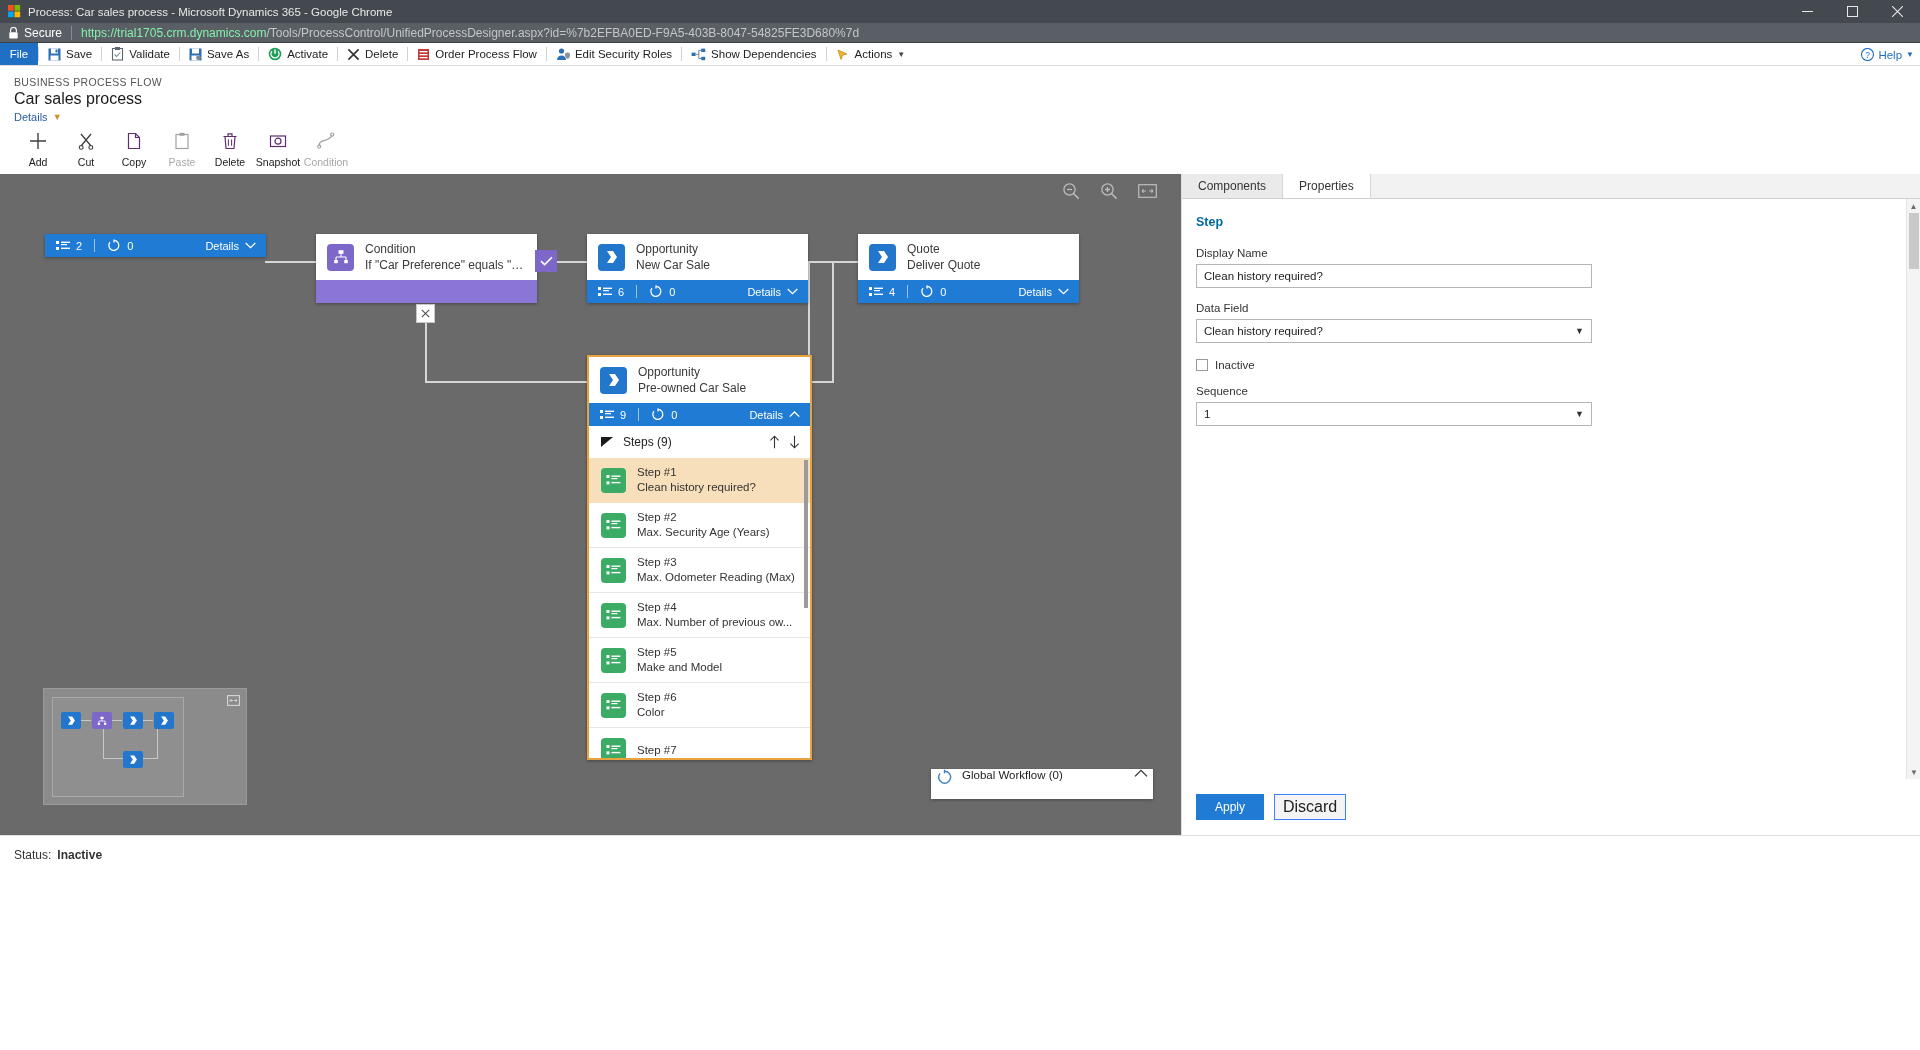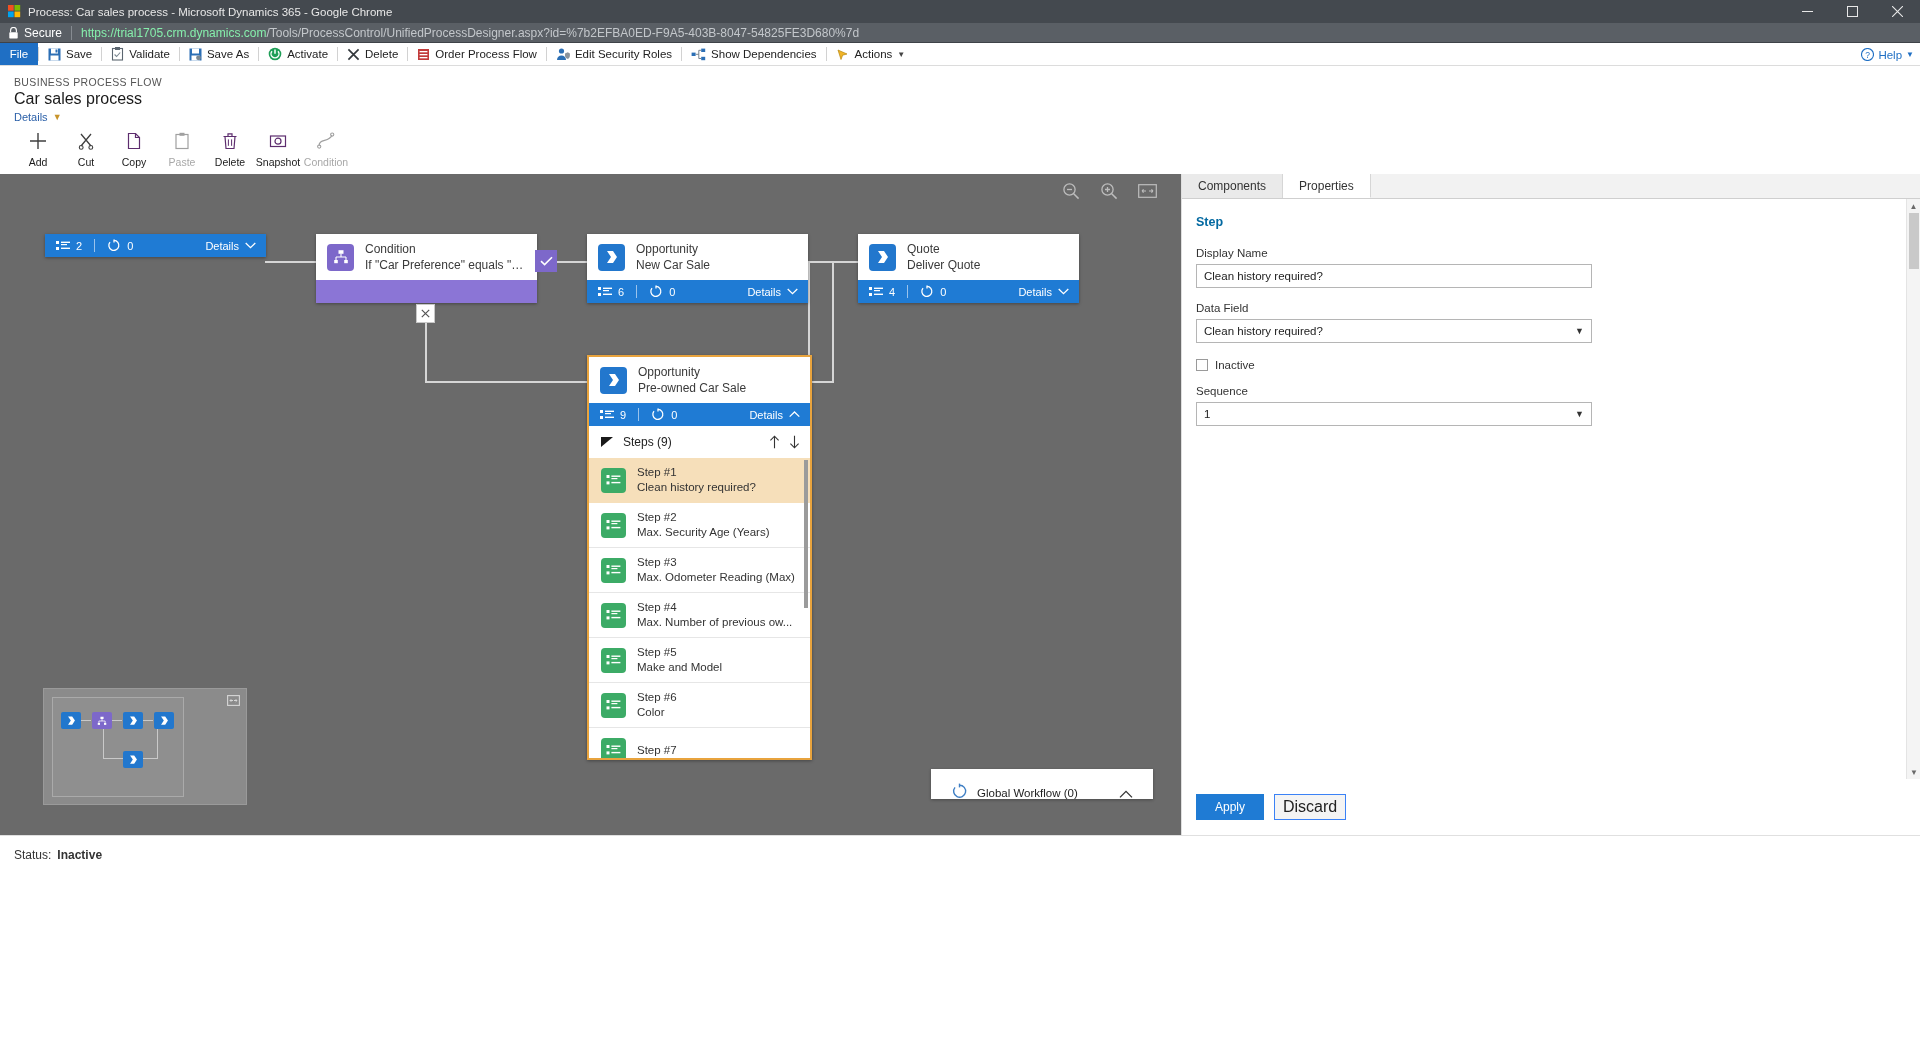--- a/index.html
+++ b/index.html
@@ -218,22 +218,22 @@
   .mm-node { position:absolute; background:#2277cd; width: 20px; height: 17px; border-radius: 2px; display:flex; align-items:center; justify-content:center;}
   .mm-node.purple { background: #7d68ca; }
   .mm-line { position:absolute; background:#c9c9c9; }
   .minimap-expand { position:absolute; right: 6px; top: 6px; }
 
   
   .globalwf {
     position: absolute; right: 28px; bottom: 36px;
     width: 222px; height: 30px;
     background: #ffffff;
-    display: flex; align-items: flex-end; gap: 9px;
-    padding: 0 20px;
+    display: flex; align-items: flex-start; gap: 9px;
+    padding: 0 5px;
     font-size: 11.5px; color: #222;
     box-shadow: 0 1px 3px rgba(0,0,0,.3);
   }
   .globalwf .chev { margin-left:auto; }
 
   
   .rightpanel {
     width: 739px;
     background: #ffffff;
     border-left: 1px solid #dfdfdf;

